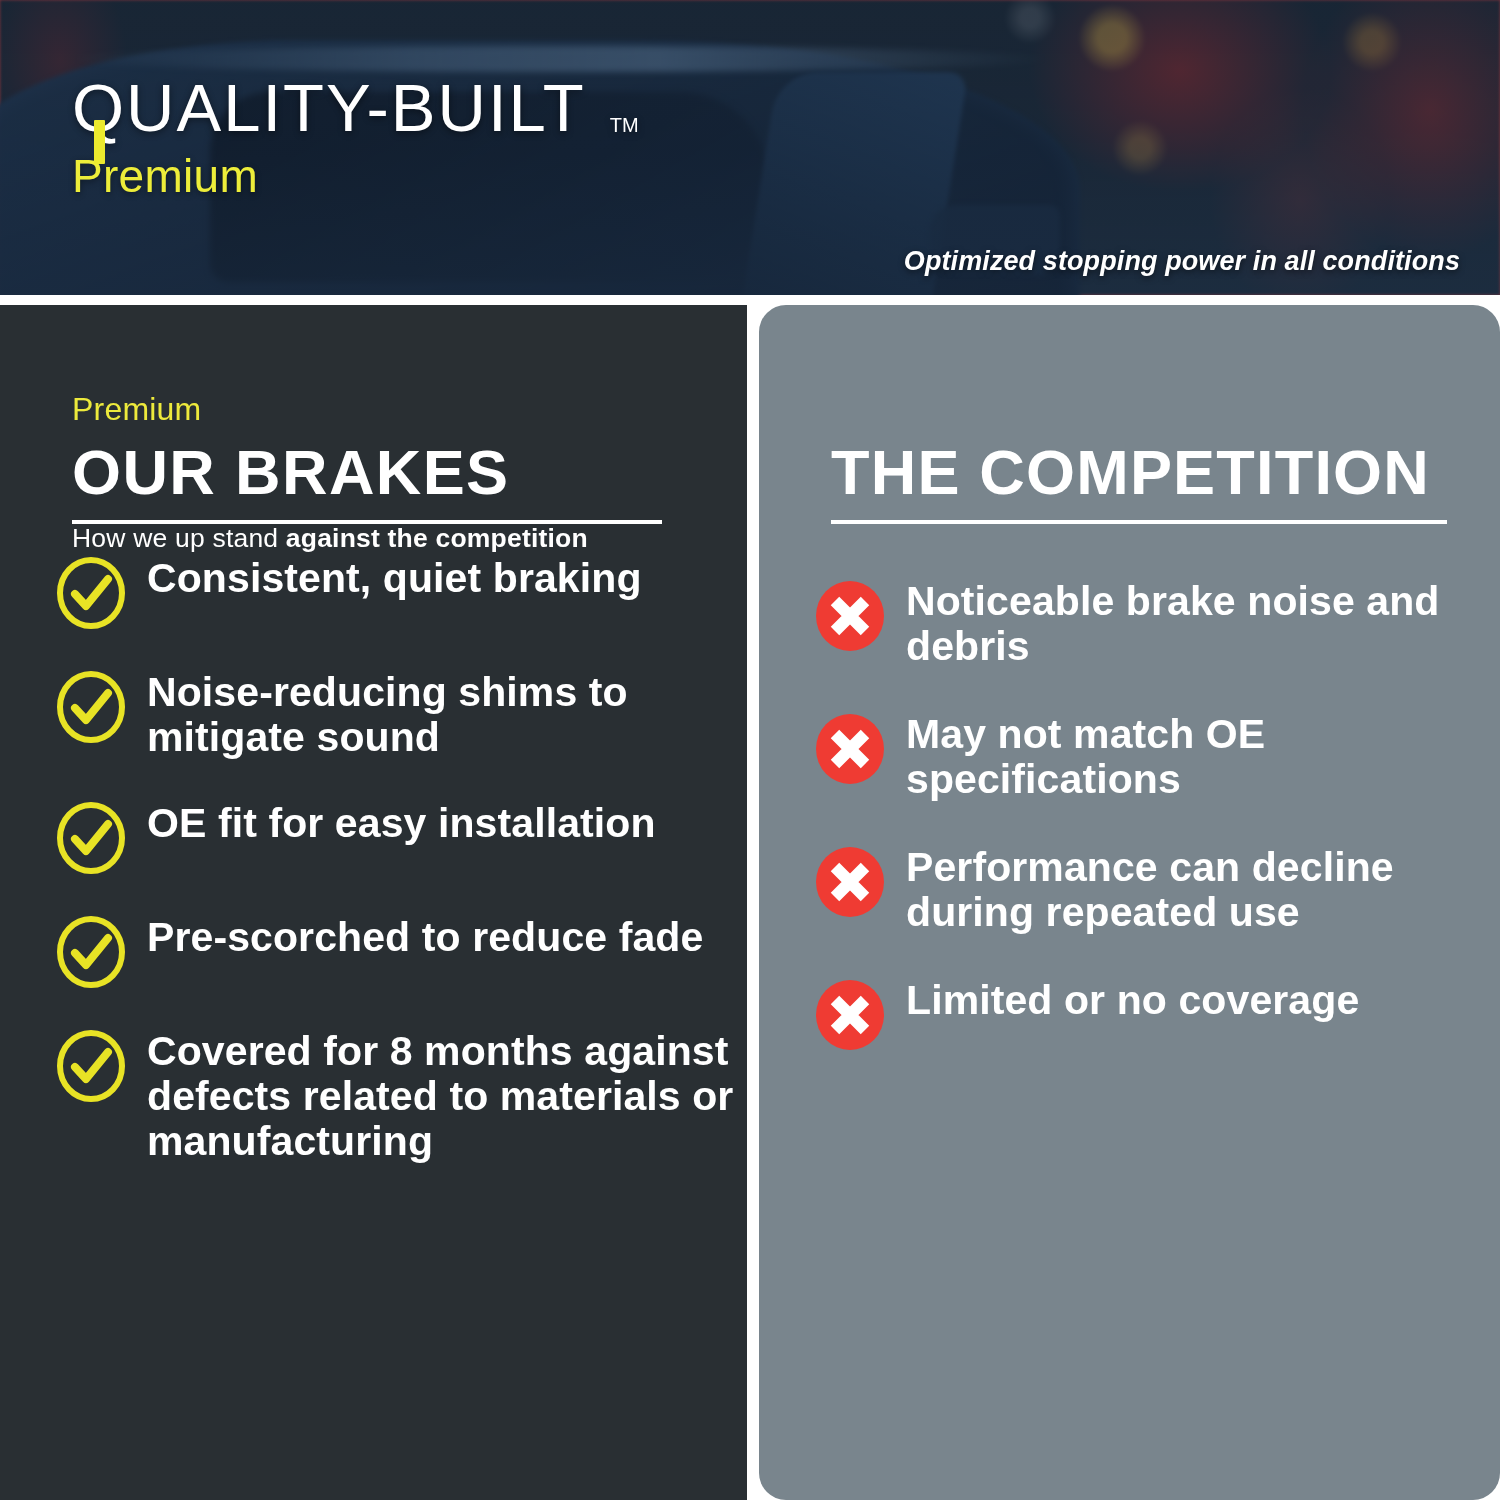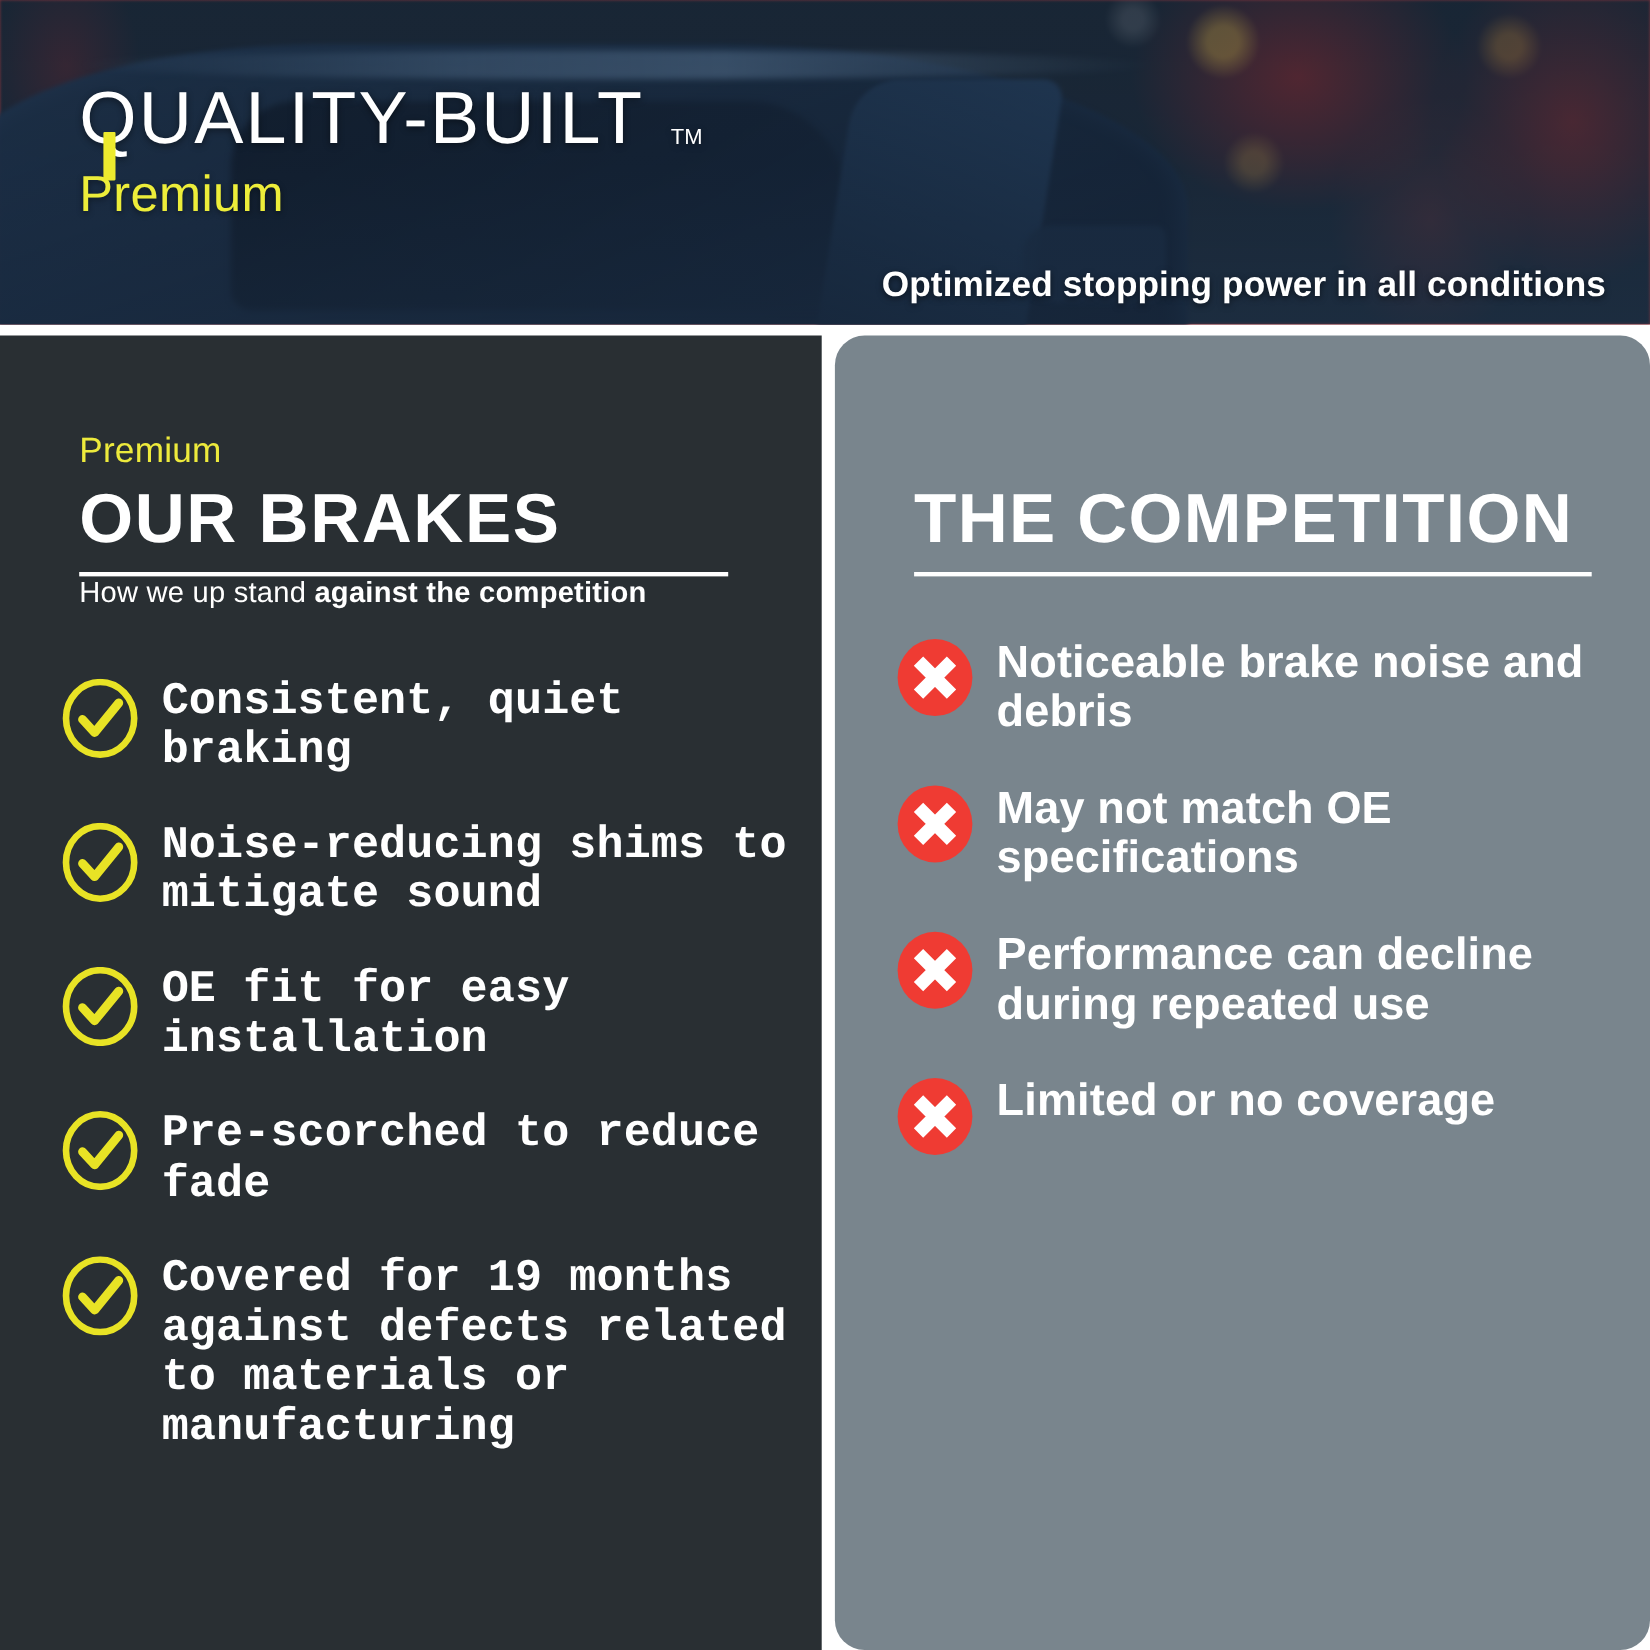--- a/index.html
+++ b/index.html
@@ -121,21 +121,22 @@
     font-size:46px;
     font-weight:400;
     letter-spacing:.3px;
     line-height:1;
     text-shadow:0 2px 6px rgba(0,0,0,.45);
   }
   .hero-tagline {
     position:absolute; right:40px; bottom:18px;
     z-index:4;
     color:#ffffff;
-    font-size:32px;
+    font-size:27px;
+    font-style:italic;
     font-weight:700;
     letter-spacing:.1px;
     text-shadow:0 2px 6px rgba(0,0,0,.55);
     font-family:"Liberation Sans", sans-serif;
   }
 
   
   .panels {
     position:absolute; left:0; top:305px;
     width:1500px; height:1195px;
@@ -197,24 +198,22 @@
   }
   .rule-r {
     height:4px;
     background:#ffffff;
     margin-top:14px;
     width:616px;
   }
 
   
   .list-left {
-    margin-top:60px;
     padding-left:55px;
     padding-right:13px;
-    font-family:Liberation Mono, monospace;
   }
   .list-right {
     margin-top:52px;
     padding-left:55px;
     padding-right:14px;
   }
   .item {
     display:flex;
     align-items:flex-start;
     margin-bottom:38px;
@@ -309,21 +308,21 @@
             </span>
             <div class="item-text">Pre-scorched to reduce fade</div>
           </div>
           <div class="item">
             <span class="item-icon">
               <svg viewBox="0 0 72 72" xmlns="http://www.w3.org/2000/svg">
                 <ellipse cx="36" cy="36" rx="31" ry="33" fill="none" stroke="#e8e325" stroke-width="6"></ellipse>
                 <path d="M20 37 L31 49 L53 22" fill="none" stroke="#e8e325" stroke-width="8" stroke-linecap="round" stroke-linejoin="round"></path>
               </svg>
             </span>
-            <div class="item-text">Covered for 19 months against defects related to materials or manufacturing</div>
+            <div class="item-text">Covered for 8 months against defects related to materials or manufacturing</div>
           </div>
         </div>
     </div>
 
     <div class="panel-gap"></div>
 
     <div class="panel-right">
       <div class="rhead">
         <div class="h-main-r">THE COMPETITION</div>
         <div class="rule-r"></div>

